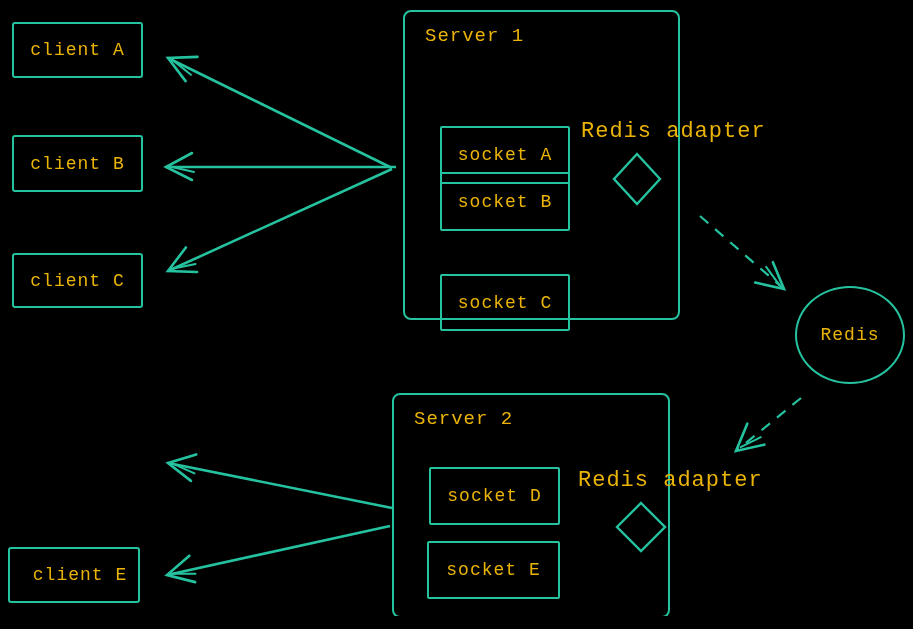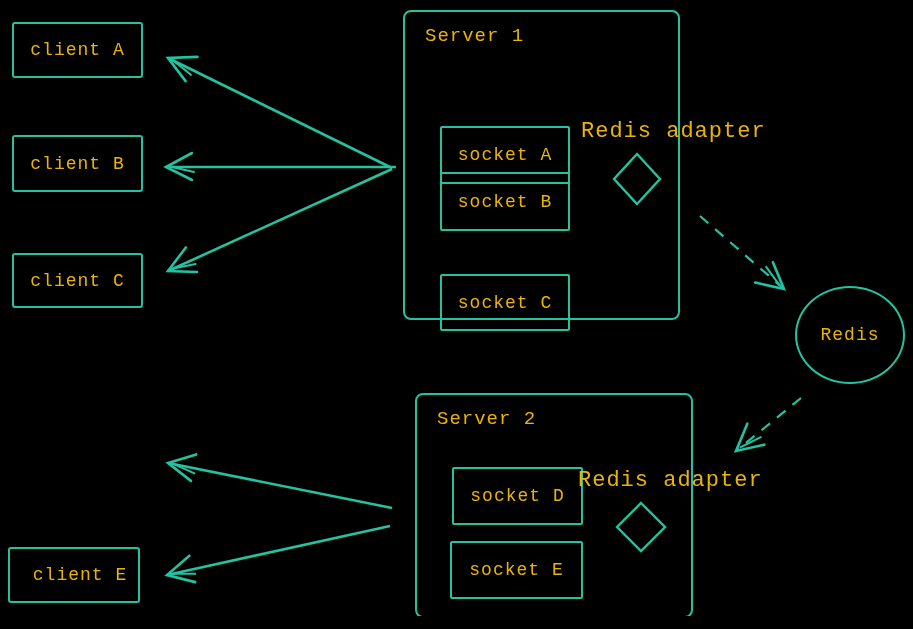--- a/index.html
+++ b/index.html
@@ -82,21 +82,21 @@
     </div>
     <div class="socket" style="left:35px;top:143px;width:130px;height:59px;margin-top:17px;">
       <span>socket B</span>
     </div>
     <div class="socket" style="left:35px;top:218px;width:130px;height:57px;margin-top:44px;">
       <span>socket C</span>
     </div>
   </div>
   <div class="adapter-label" style="left:581px;top:119px;">Redis adapter</div>
 
-  <div class="server" style="left:415px;top:393px;width:278px;height:225px;padding-left:16px;">
+  <div class="server" style="left:392px;top:393px;width:278px;height:225px;padding-left:16px;">
     <div class="server-title">Server 2</div>
     <div class="socket" style="left:35px;top:72px;width:131px;height:58px;text-align:right;">
       <span>socket D</span>
     </div>
     <div class="socket" style="left:33px;top:146px;width:133px;height:58px;">
       <span>socket E</span>
     </div>
   </div>
   <div class="adapter-label" style="left:578px;top:468px;">Redis adapter</div>
 

